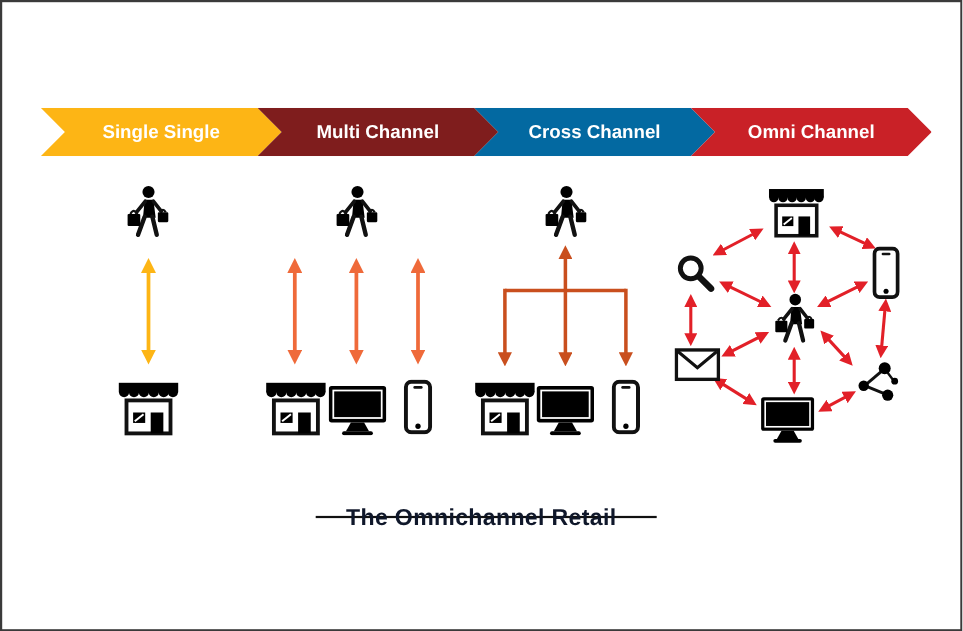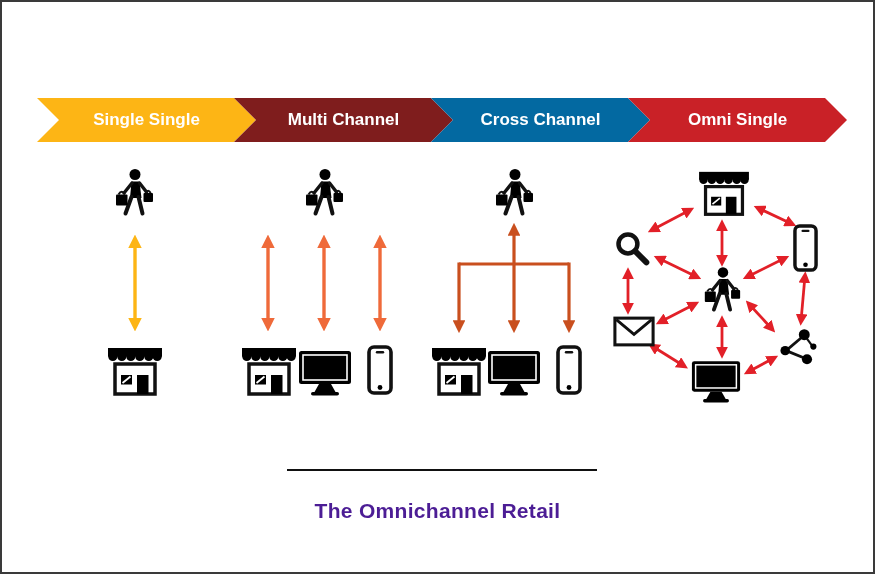--- a/index.html
+++ b/index.html
@@ -6,22 +6,22 @@
   .canvas{position:relative;width:871px;height:570px;background:#fff;border:2px solid #3a3a3a;overflow:hidden;}
 
   .banner{position:absolute;top:96px;height:44px;width:219px;color:#fff;font-weight:bold;
           font-size:17px;line-height:44px;text-align:center;
           clip-path:polygon(0 0,197px 0,100% 50%,197px 100%,0 100%,22px 50%);}
   .b1{left:35px;} .b2{left:232px;} .b3{left:429px;} .b4{left:626px;}
 
   .abs{position:absolute;}
   .icon{color:#111;}
   .title-divider{position:absolute;left:285px;top:467px;width:310px;border-top:2px solid #111;}
-  .diagram-title{position:absolute;left:0;top:497px;width:100%;text-align:center;
-                 font-size:21px;font-weight:bold;color:#4c1d95;letter-spacing:.3px;}
+  .diagram-title{position:absolute;left:0;top:457px;width:100%;text-align:center;
+                 font-size:21px;font-weight:bold;color:#0f172a;letter-spacing:.3px;}
   svg{display:block;}
 </style>
 </head>
 <body>
 
 <div class="canvas">
 
   <svg style="position:absolute;width:0;height:0" aria-hidden="true">
     <defs>
       <marker id="arr0" viewBox="0 0 10 10" refX="6" refY="5" markerWidth="4" markerHeight="4" orient="auto-start-reverse">
@@ -95,21 +95,21 @@
           <circle cx="30" cy="8.5" r="6"></circle>
         <circle cx="33" cy="35.5" r="5.6"></circle>
           <circle cx="40" cy="21.5" r="3.4"></circle>
       </symbol>
     </defs>
   </svg>
 
   <div class="banner b1" style="background: rgb(253, 181, 21);">Single Single</div>
   <div class="banner b2" style="background: #7f1d1d;">Multi Channel</div>
   <div class="banner b3" style="background: #0369a1;">Cross Channel</div>
-  <div class="banner b4" style="background: rgb(201, 33, 39);">Omni Single</div>
+  <div class="banner b4" style="background: rgb(201, 33, 39);">Omni Channel</div>
 
   <svg class="abs icon" style="left:110px;top:166px" width="44" height="52">
     <use href="#icon-shopper"></use>
   </svg>
   <svg class="abs" style="left:125px;top:224px" width="16" height="114">
     <g stroke-width="3.4" stroke="#fdb515">
       <line x1="8" y1="14" x2="8" y2="100" marker-start="url(#arr0)" marker-end="url(#arr0)"></line>
     </g>
   </svg>
   <svg class="abs icon" style="left:104px;top:344px" width="58" height="52">

